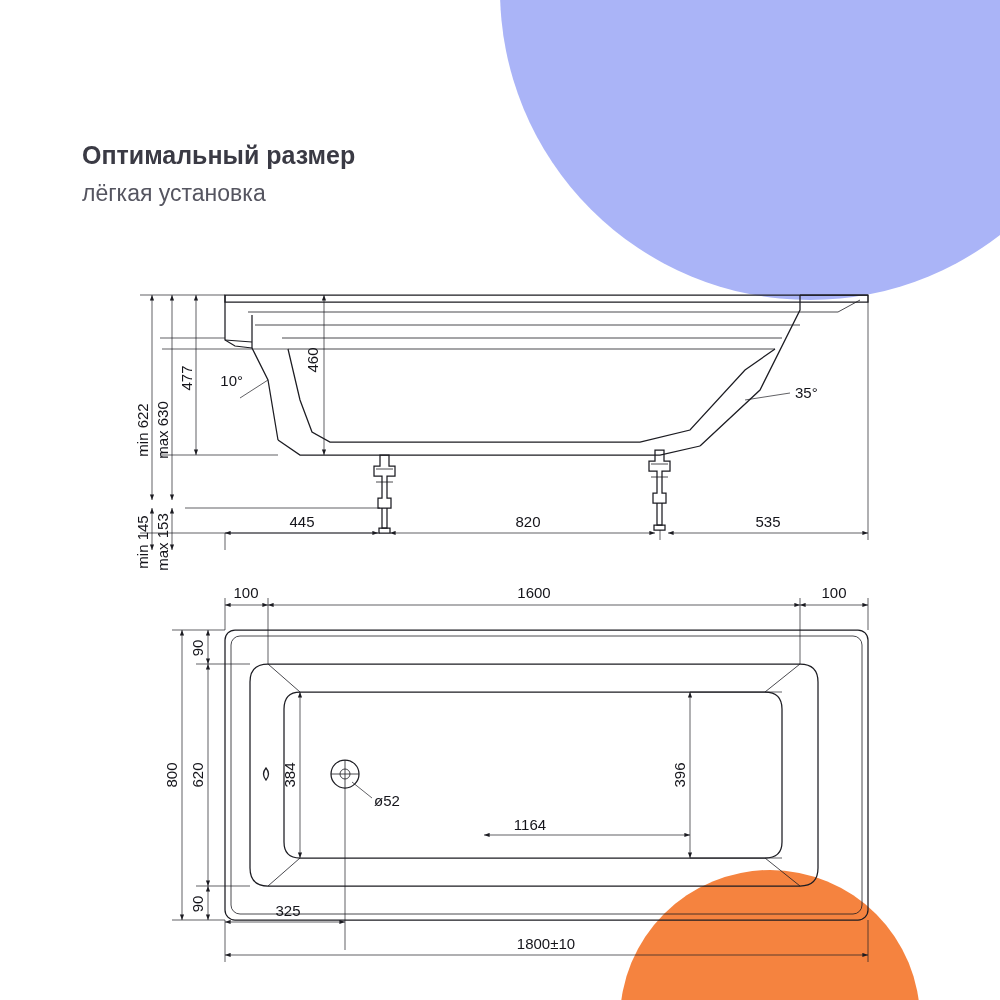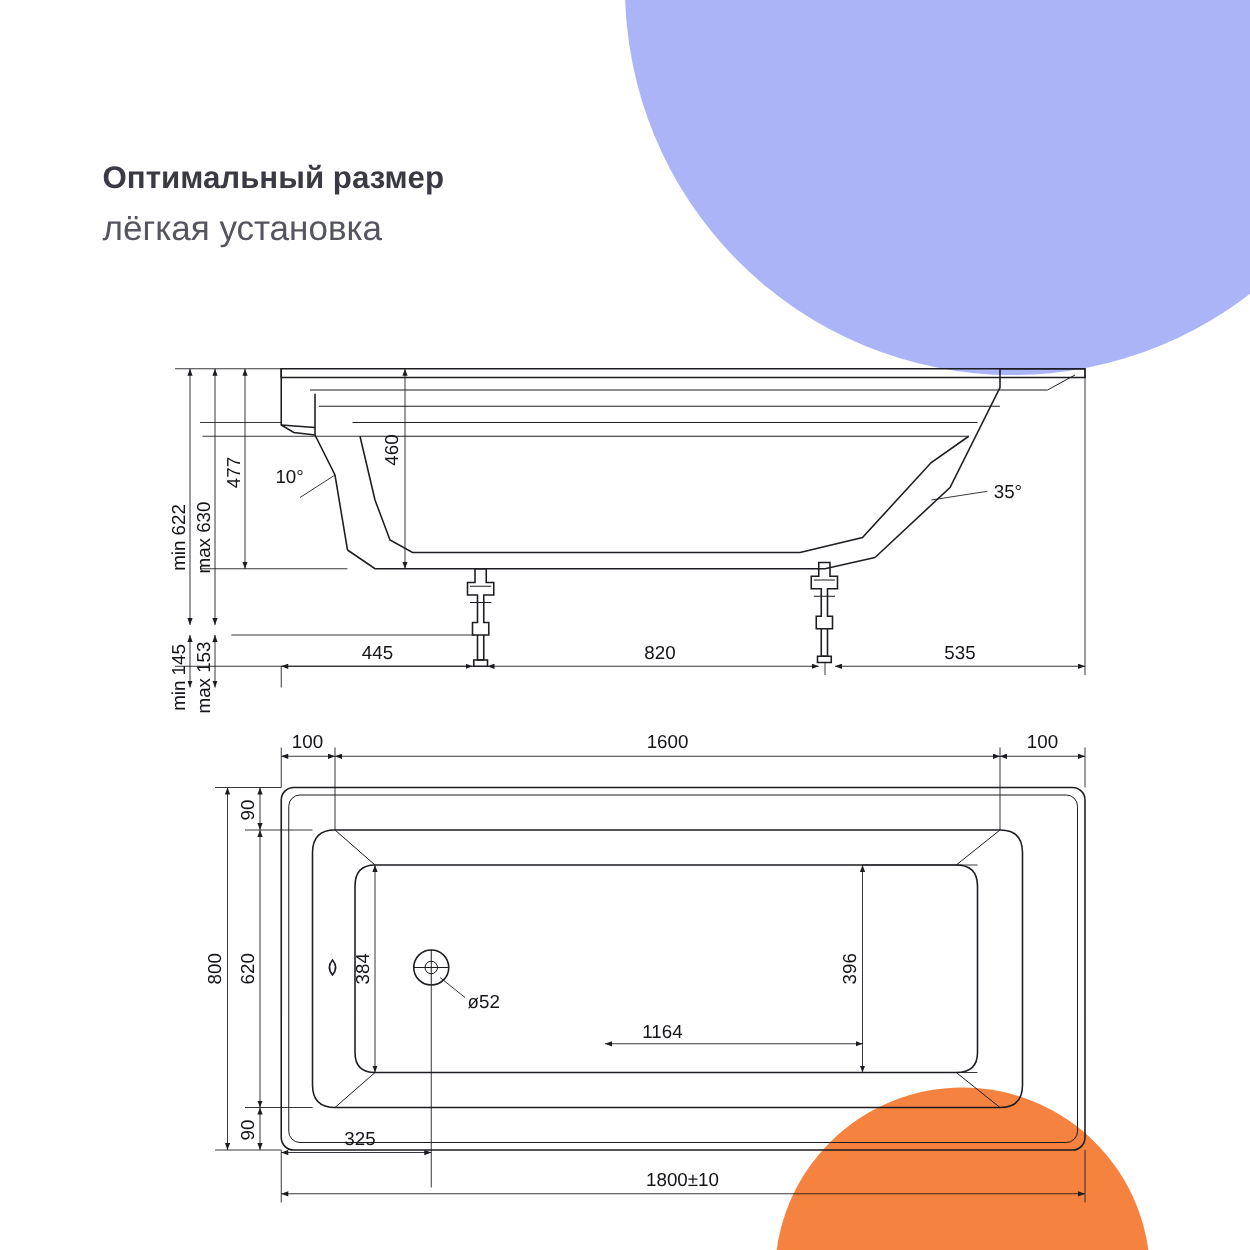--- a/index.html
+++ b/index.html
@@ -31,24 +31,24 @@
 
   
   .header{position:absolute;left:82px;top:82px;}
   .title-row{display:flex;align-items:center;gap:22px;}
   .move-icon{width:74px;height:74px;display:block;}
   .page-title{
     font-size:54px;font-weight:bold;letter-spacing:.5px;
     color:#2c2c34;line-height:1;
   }
   .sub1{
-    margin-top:46px;font-size:25px;font-weight:bold;color:#3a3a44;
+    margin-top:59px;font-size:25px;font-weight:bold;color:#3a3a44;
   }
   .sub2{
-    margin-top:10px;font-size:28px;color:#555560;
+    margin-top:10px;font-size:23px;color:#555560;
   }
 
   
   .drawing{position:absolute;left:0;top:250px;width:1000px;height:740px;}
   svg{display:block;}
   .ln{stroke:#1c1c22;stroke-width:1.25;fill:none;}
   .ln-thin{stroke:#1c1c22;stroke-width:0.8;fill:none;}
   .ln-dim{stroke:#1c1c22;stroke-width:0.7;fill:none;}
   .txt{font-family:"Liberation Sans", sans-serif;font-size:15px;fill:#14141a;}
 </style>

